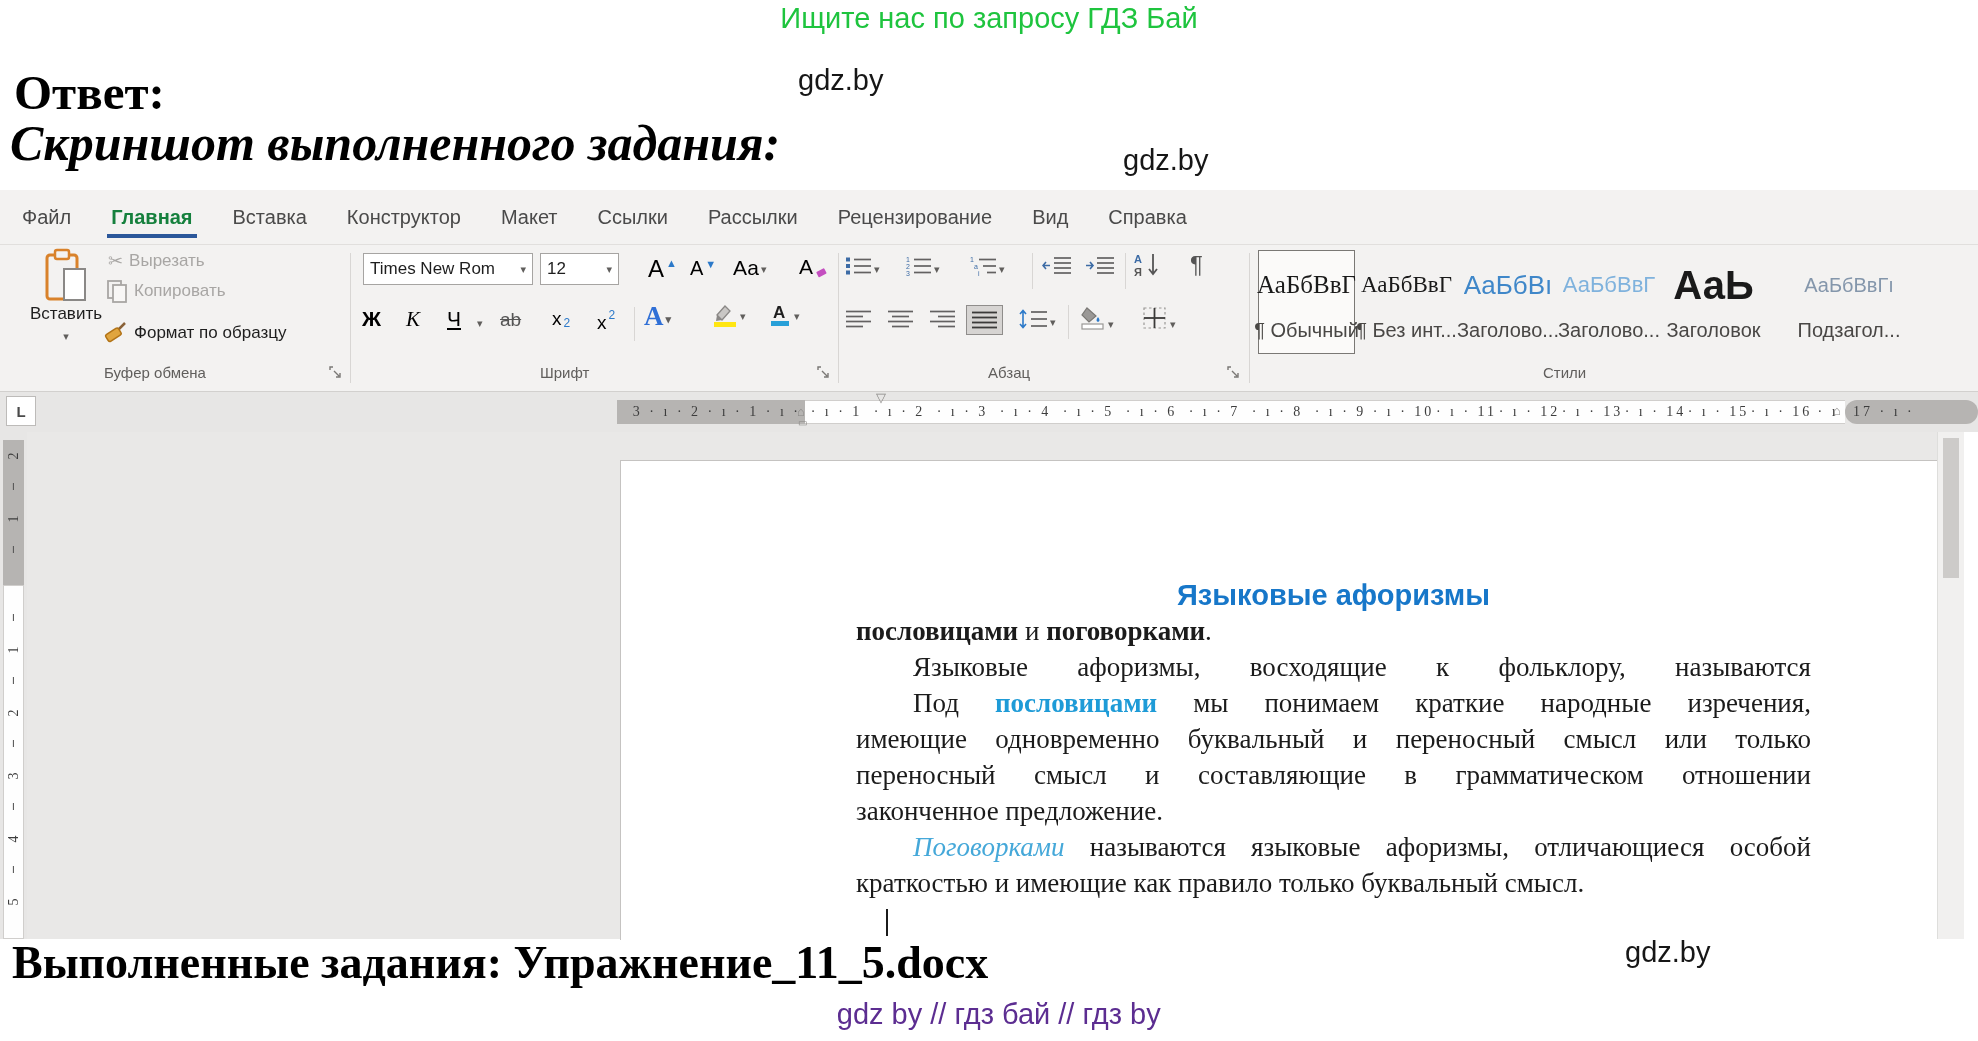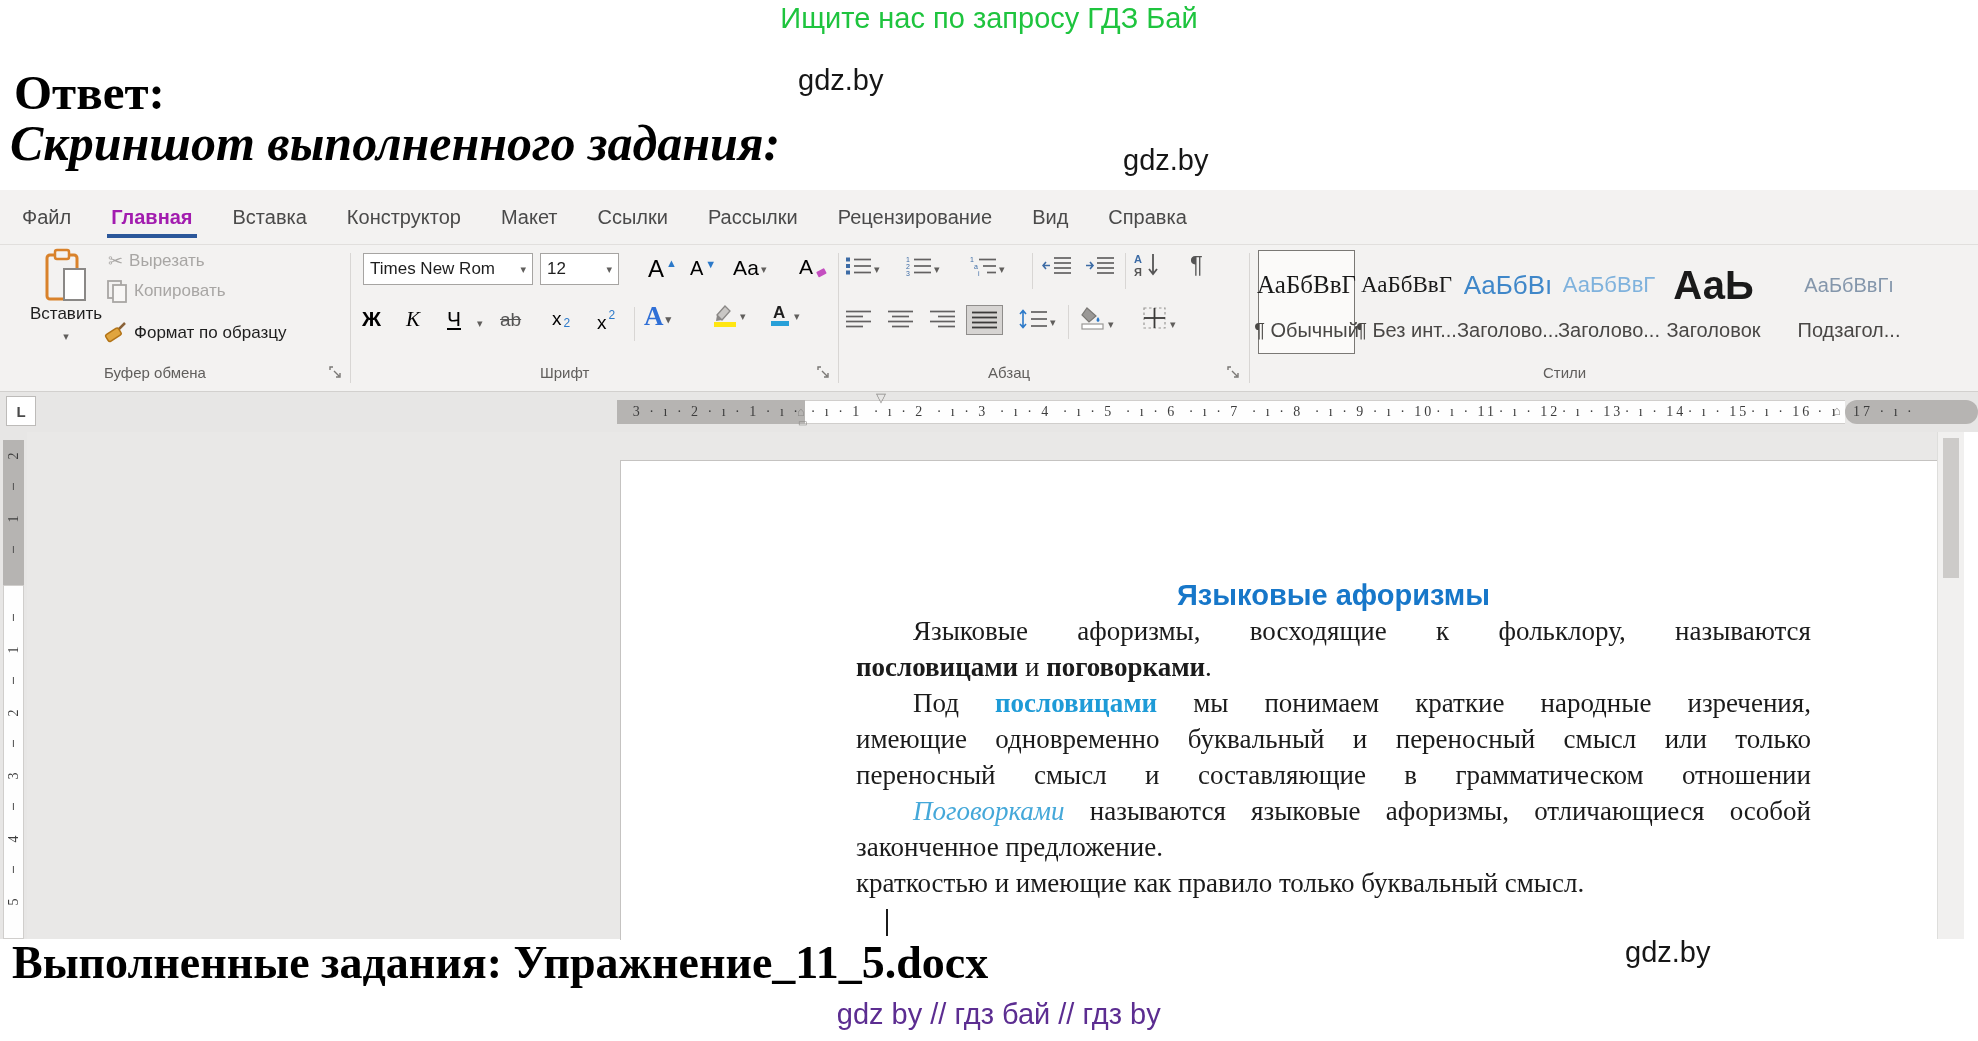--- a/index.html
+++ b/index.html
@@ -21,21 +21,21 @@
          font-size:29px;white-space:nowrap;}
 
   
   .word{position:absolute;top:190px;left:0;width:1978px;height:749px;background:#f3f2f1;}
 
   
   .tabbar{position:absolute;top:0;left:0;width:100%;height:55px;background:#f3f2f1;
           border-bottom:1px solid #e1dfdd;display:flex;align-items:center;
           padding-left:22px;gap:40px;box-sizing:border-box;}
   .tab{font-size:20px;color:#4a4a4a;position:relative;white-space:nowrap;cursor:default;}
-  .tab.active{color:#a21caf;font-weight:bold;}
+  .tab.active{color:#15803d;font-weight:bold;}
   .tab.active::after{content:"";position:absolute;left:-4px;right:-4px;bottom:-9px;
           height:4px;background:#2b579a;}
 
   
   .ribbon{position:absolute;top:55px;left:0;width:100%;height:147px;background:#f3f2f1;
           border-bottom:1px solid #d2d0ce;box-sizing:border-box;}
   .vdiv{position:absolute;top:8px;height:130px;width:1px;background:#d8d6d4;}
   .grplabel{position:absolute;top:119px;font-size:15px;color:#605e5c;white-space:nowrap;}
   .launcher{position:absolute;top:120px;width:14px;height:14px;}
   .rbtn{position:absolute;display:flex;align-items:center;gap:6px;color:#3b3a39;}
@@ -505,27 +505,27 @@
             <span class="vnum" style="top: 336px;">3</span>
             <span class="vtick" style="top: 367px;">ı</span>
             <span class="vnum" style="top: 399px;">4</span>
             <span class="vtick" style="top: 430px;">ı</span>
             <span class="vnum" style="top: 462px;">5</span>
           </div>
       </div>
       <div class="pagewhite">
         <div class="docheading">Языковые афоризмы</div>
         <div class="doccol" id="paragraphs">
+            <div class="dline"><span class="rb">пословицами</span><span> и </span><span class="rb">поговорками</span><span>.</span></div>
             <div class="dline just ind"><span>Языковые афоризмы, восходящие к фольклору, называются</span></div>
-            <div class="dline"><span class="rb">пословицами</span><span> и </span><span class="rb">поговорками</span><span>.</span></div>
             <div class="dline just ind"><span>Под </span><span class="rbb">пословицами</span><span> мы понимаем краткие народные изречения,</span></div>
             <div class="dline just"><span>имеющие одновременно буквальный и переносный смысл или только</span></div>
             <div class="dline just"><span>переносный смысл и составляющие в грамматическом отношении</span></div>
+            <div class="dline"><span>законченное предложение.</span></div>
             <div class="dline just ind"><span class="rib">Поговорками</span><span> называются языковые афоризмы, отличающиеся особой</span></div>
-            <div class="dline"><span>законченное предложение.</span></div>
             <div class="dline"><span>краткостью и имеющие как правило только буквальный смысл.</span></div>
           </div>
         <div class="caret"></div>
       </div>
       <div class="scrollbar">
         <div class="thumb"></div>
       </div>
       <div class="rightgutter"></div>
     </div>
   </div>

